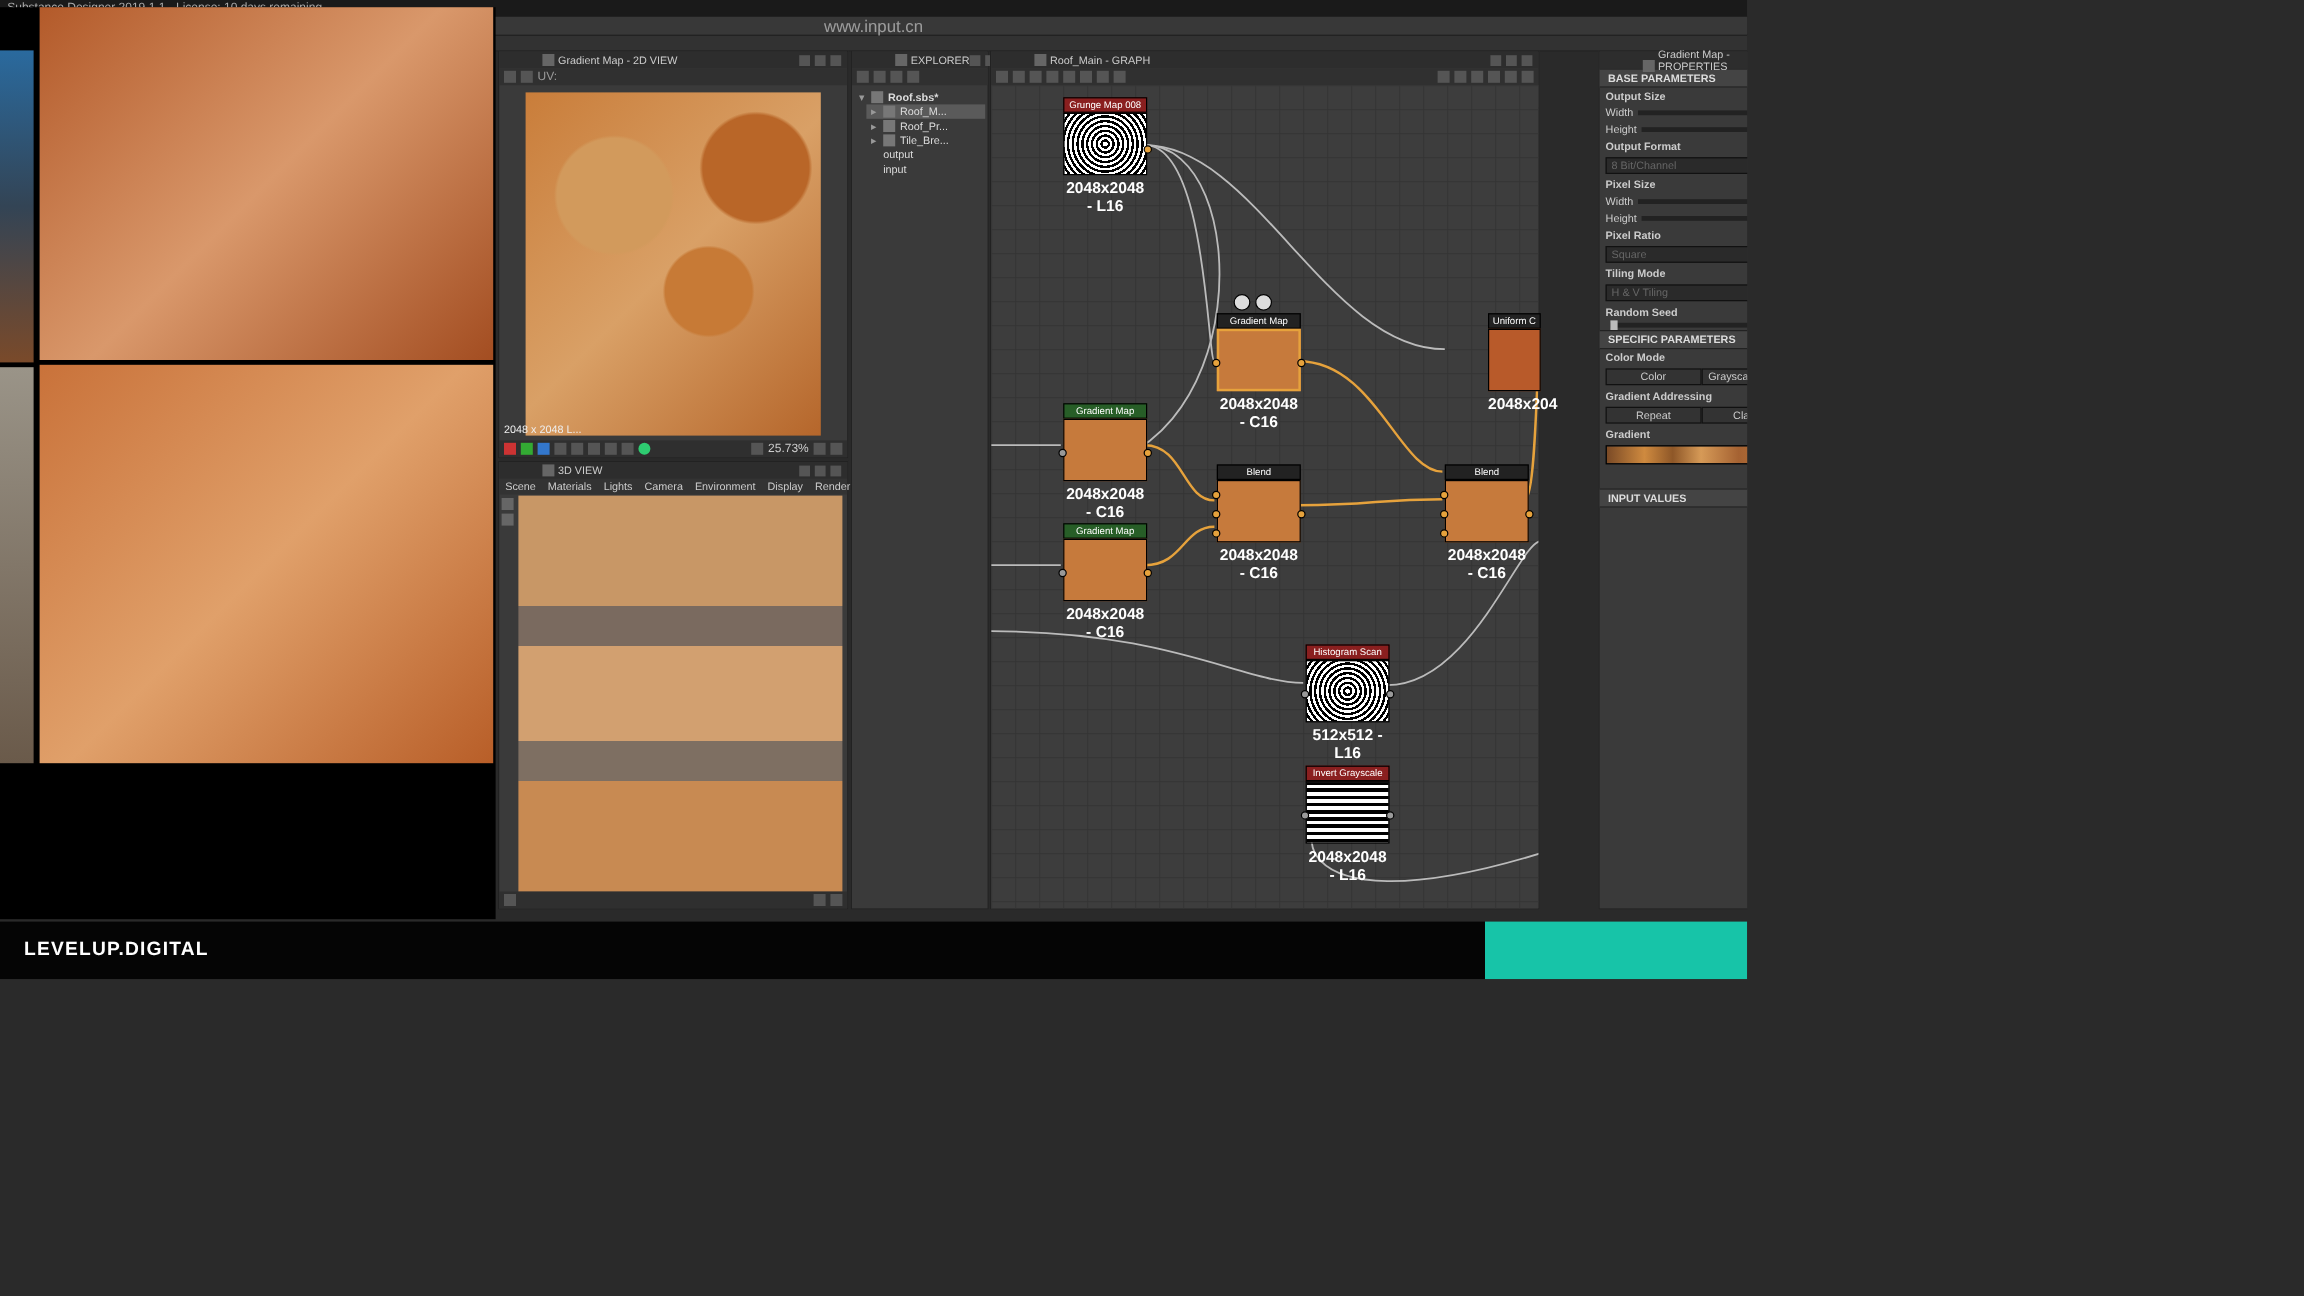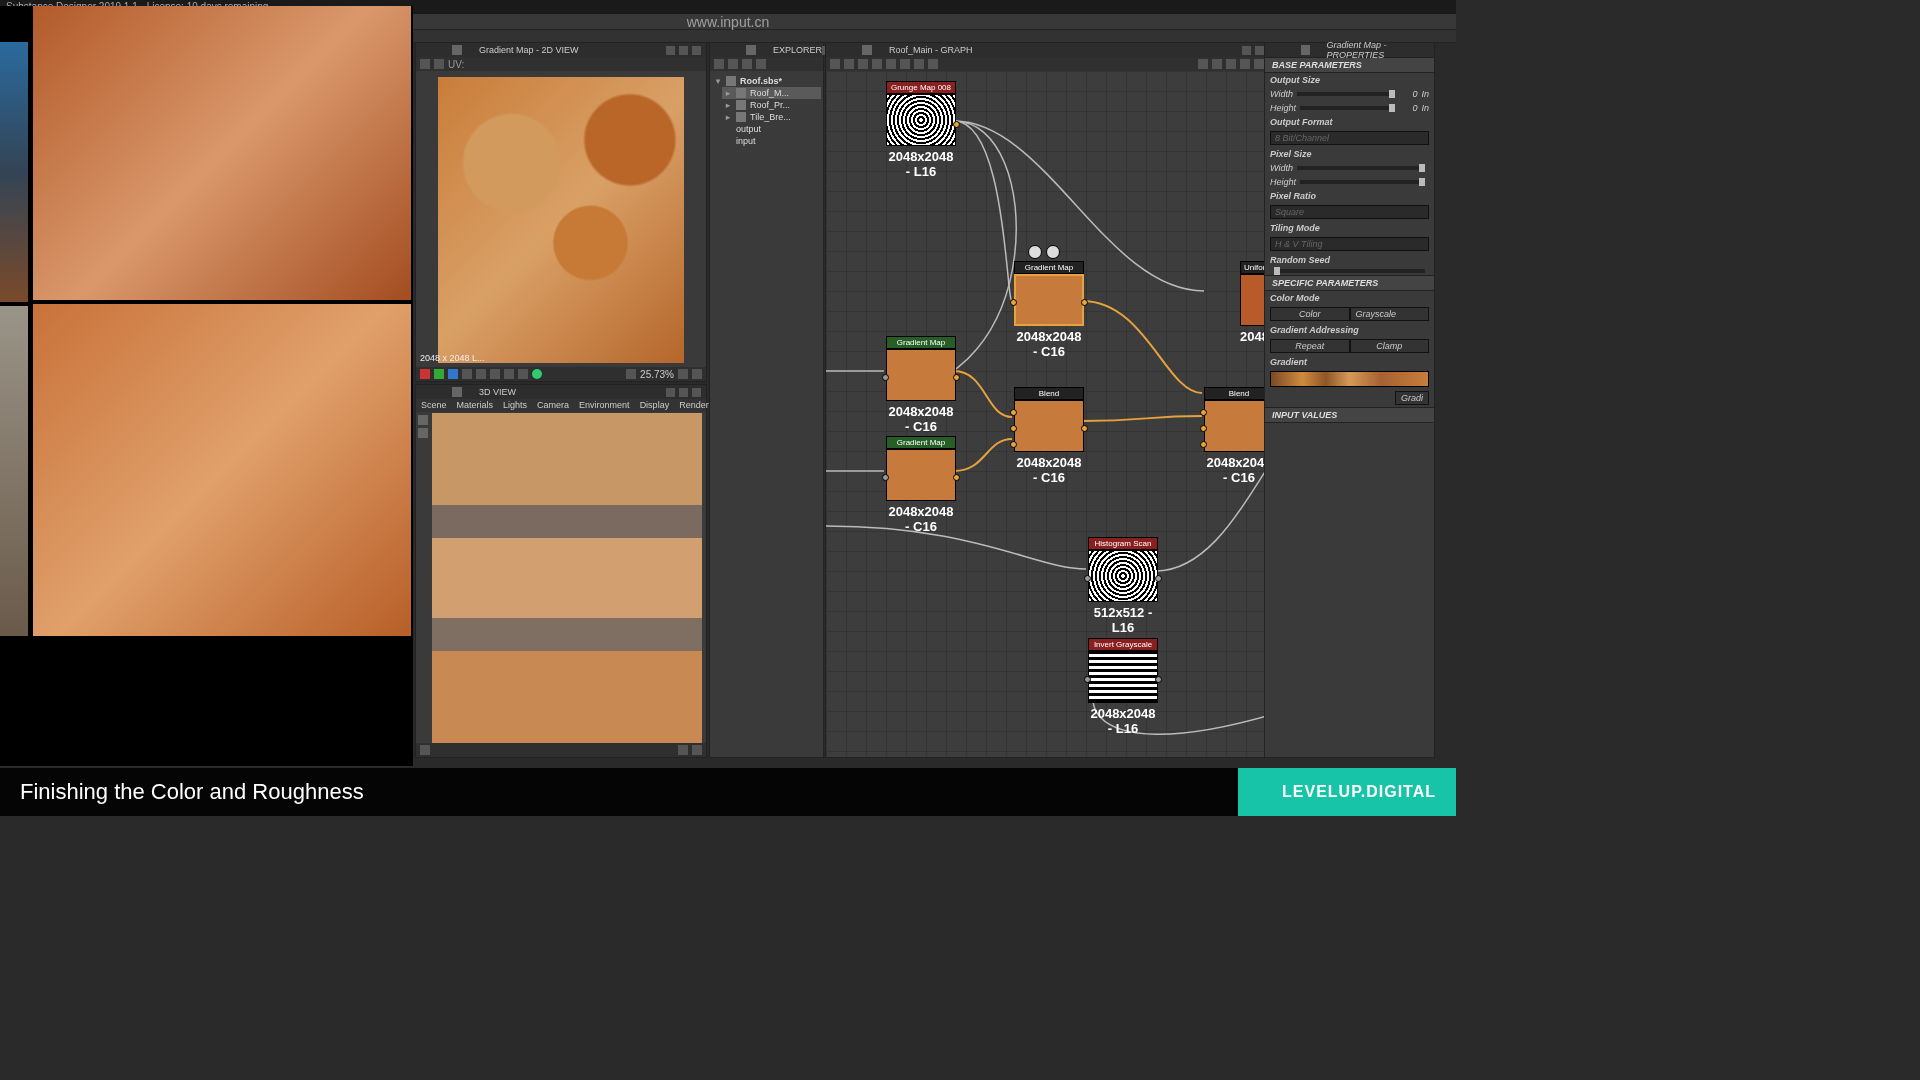--- a/index.html
+++ b/index.html
@@ -4,21 +4,21 @@
 <style>
   * { margin: 0; padding: 0; box-sizing: border-box; font-family: Arial, sans-serif; }
   body { background: #2a2a2a; color: #ccc; font-size: 10px; overflow: hidden; width:1456px; height:816px; position:relative;}
   .titlebar { background:#1a1a1a; color:#aaa; padding:1px 6px; font-size:10px; height:14px;}
   .menubar { background:#383838; color:#ccc; padding:1px 6px; height:15px; display:flex; gap:14px; font-size:10px;}
   .menubar span{cursor:default;}
   .toolbarmain { background:#323232; border-top:1px solid #222; border-bottom:1px solid #222; height:14px; display:flex; align-items:center; gap:6px; padding:0 6px;}
   .icon{width:10px;height:10px;background:#666;display:inline-block;}
   .panel { position:absolute; background:#3a3a3a; border:1px solid #222;}
   .panel-header{ background:#2d2d2d; color:#ccc; font-size:9px; padding:2px 5px; display:flex; align-items:center; justify-content:space-between; height:14px;}
-  .panel-header .title{display:flex; gap:17px; align-items:center;padding-left:31px;}
+  .panel-header .title{display:flex; gap:3px; align-items:flex-end;padding-left:31px;}
   .panel-header .controls{display:flex; gap:4px;}
   .panel-header .controls span{width:9px;height:9px; background:#555;}
   .subtoolbar{background:#303030;height:14px;display:flex;align-items:center;gap:4px;padding:0 4px;}
   .subtoolbar .sq{width:10px;height:10px;background:#555;}
   
   .refs{position:absolute; left:0; top:6px; width:413px; height:760px; background:#000;}
   .refimg{background:linear-gradient(135deg,#b35a2a,#d9986b,#a34d21);}
   
   .view2d{left:415px; top:42px; width:292px; height:340px;}
   .view2d .tex{margin:6px auto 0; width:246px;height:286px; background:
@@ -49,21 +49,21 @@
   .node{position:absolute;width:70px;}
   .node .title{font-size:8px;text-align:center;background:#8a1f1f;color:#fff;padding:1px 0;border:1px solid #000;}
   .node .title.gr{background:#275e27;}
   .node .body{height:52px;border:1px solid #000;background:#c67a3c;}
   .node .body.noise{background:repeating-radial-gradient(circle,#fff 0 2px,#000 2px 4px);}
   .node .body.bw{background:repeating-linear-gradient(0deg,#000 0 3px,#fff 3px 6px);}
   .node .label{font-size:13px;color:#fff;text-align:center;margin-top:3px;font-weight:bold;}
   .port{width:7px;height:7px;border-radius:50%;background:#e6a23c;border:1px solid #000;position:absolute;}
   svg.wires{position:absolute;left:0;top:0;width:100%;height:100%;pointer-events:none;}
   
-  .props{left:1264px; top:42px; width:171px; height:716px;font-style:italic;}
+  .props{left:1332px; top:42px; width:171px; height:716px;}
   .section{background:#444;padding:2px 7px;font-size:9px;font-weight:bold;color:#ddd;border-top:1px solid #222;border-bottom:1px solid #222;}
   .proprow{display:flex;align-items:center;justify-content:space-between;padding:2px 5px;font-size:9px;}
   .proprow .slider{flex:1;height:4px;background:#222;margin:0 4px;position:relative;}
   .proprow .slider .knob{position:absolute;right:0;top:-2px;width:6px;height:8px;background:#bbb;}
   .proprow .val{width:18px;text-align:right;}
   .gradientbar{height:16px;margin:2px 5px;background:linear-gradient(90deg,#7a4a26,#cf8a3f 20%,#8e5728 35%,#d69a57 50%,#a56232 70%,#c77d3a);border:1px solid #000;}
   .dropdown{background:#2a2a2a;border:1px solid #111;color:#888;padding:1px 4px;font-size:9px;}
   .footer{position:absolute;left:0;right:0;bottom:0;height:48px;background:linear-gradient(90deg,#050505 0 85%,#17c4a8 85%);display:flex;align-items:center;justify-content:space-between;padding:0 20px;}
   .footer .lesson{color:#fff;font-size:22px;}
   .footer .brand{color:#fff;font-size:16px;font-weight:bold;letter-spacing:1px;}
@@ -444,15 +444,14 @@
       <b>Gradient</b>
     </div>
   <div class="gradientbar"></div>
   <div class="proprow" style="justify-content:flex-end">
     <span class="btn">Gradi</span>
   </div>
   <div class="section">INPUT VALUES</div>
 </div>
 
 <div class="footer">
-  <span class="lesson">Finishing the Color and Roughness</span>
   <span class="brand">LEVELUP.DIGITAL</span>
 </div>
 
 </body></html>

